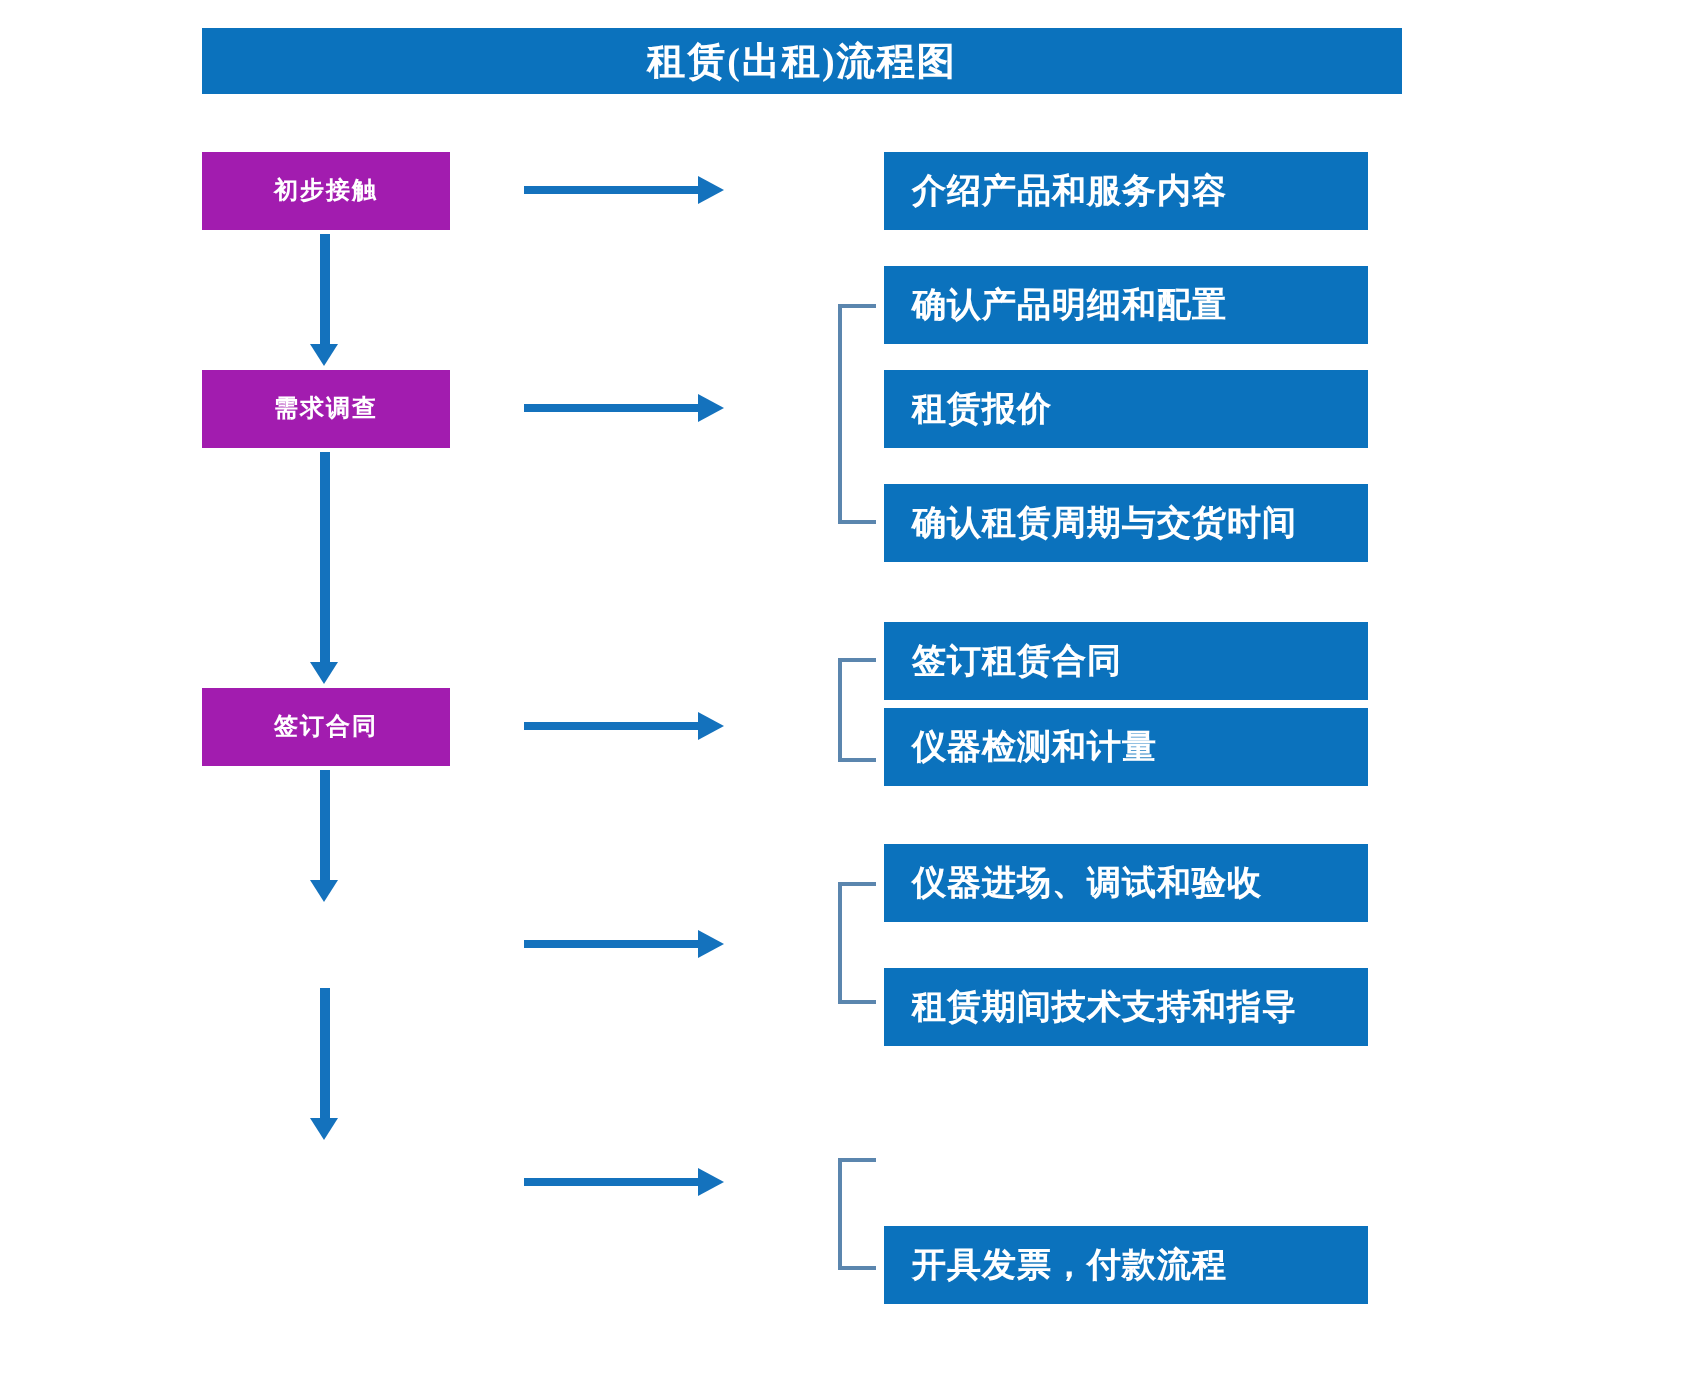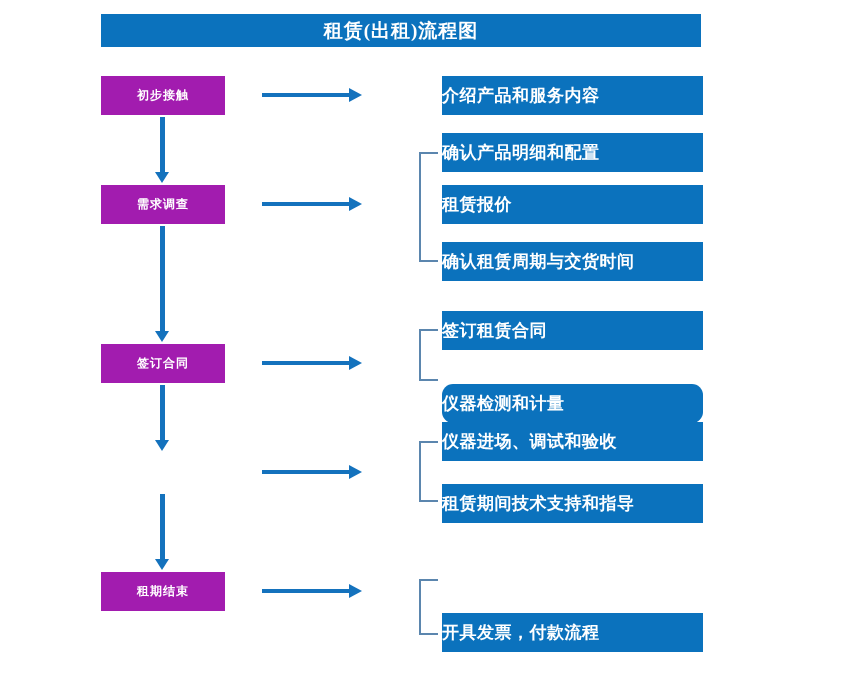--- a/index.html
+++ b/index.html
@@ -51,30 +51,31 @@
     align-items: center;
     justify-content: center;
     box-sizing: border-box;
     text-align: center;
   }
 
   
   .detail-box {
     position: absolute;
     left: 442px;
-    width: 261px;
+    width: 242px;
     height: 39px;
     background: #0b72bd;
     color: #ffffff;
     font-size: 17px;
     font-weight: bold;
     letter-spacing: 0.5px;
     display: flex;
     align-items: center;
     box-sizing: border-box;
+    padding-left: 14px;
   }
 
   
   .h-arrow {
     position: absolute;
     left: 262px;
     width: 100px;
     height: 14px;
   }
   .h-arrow .shaft {
@@ -134,21 +135,20 @@
 </head>
 <body>
 
 <div id="canvas">
 
   <div class="title-bar">租赁(出租)流程图</div>
 
   <div class="stage-box" style="top:76px;">初步接触</div>
   <div class="stage-box" style="top:185px;">需求调查</div>
   <div class="stage-box" style="top:344px;">签订合同</div>
-  <div class="stage-box" style="top:572px;">租期结束</div>
 
   <div class="v-arrow" style="top:117px; height:66px;">
     <div class="shaft" style="height:55px;"></div>
       <div class="head"></div>
   </div>
   <div class="v-arrow" style="top:226px; height:116px;">
     <div class="shaft" style="height:105px;"></div>
       <div class="head"></div>
   </div>
   <div class="v-arrow" style="top:385px; height:66px;">
@@ -186,20 +186,20 @@
   <div class="bracket" style="top:441px; height:61px;"></div>
   <div class="bracket" style="top:579px; height:56px;"></div>
 
   <div class="detail-box" style="top:76px;">介绍产品和服务内容</div>
 
   <div class="detail-box" style="top:133px;">确认产品明细和配置</div>
   <div class="detail-box" style="top:185px;">租赁报价</div>
   <div class="detail-box" style="top:242px;">确认租赁周期与交货时间</div>
 
   <div class="detail-box" style="top:311px;">签订租赁合同</div>
-  <div class="detail-box" style="top:384px;border-radius:11px;">仪器检测和计量</div>
+  <div class="detail-box" style="top:354px;">仪器检测和计量</div>
 
   <div class="detail-box" style="top:422px;">仪器进场、调试和验收</div>
   <div class="detail-box" style="top:484px;">租赁期间技术支持和指导</div>
 
   <div class="detail-box" style="top:613px;">开具发票，付款流程</div>
 
 </div>
 
 </body></html>

